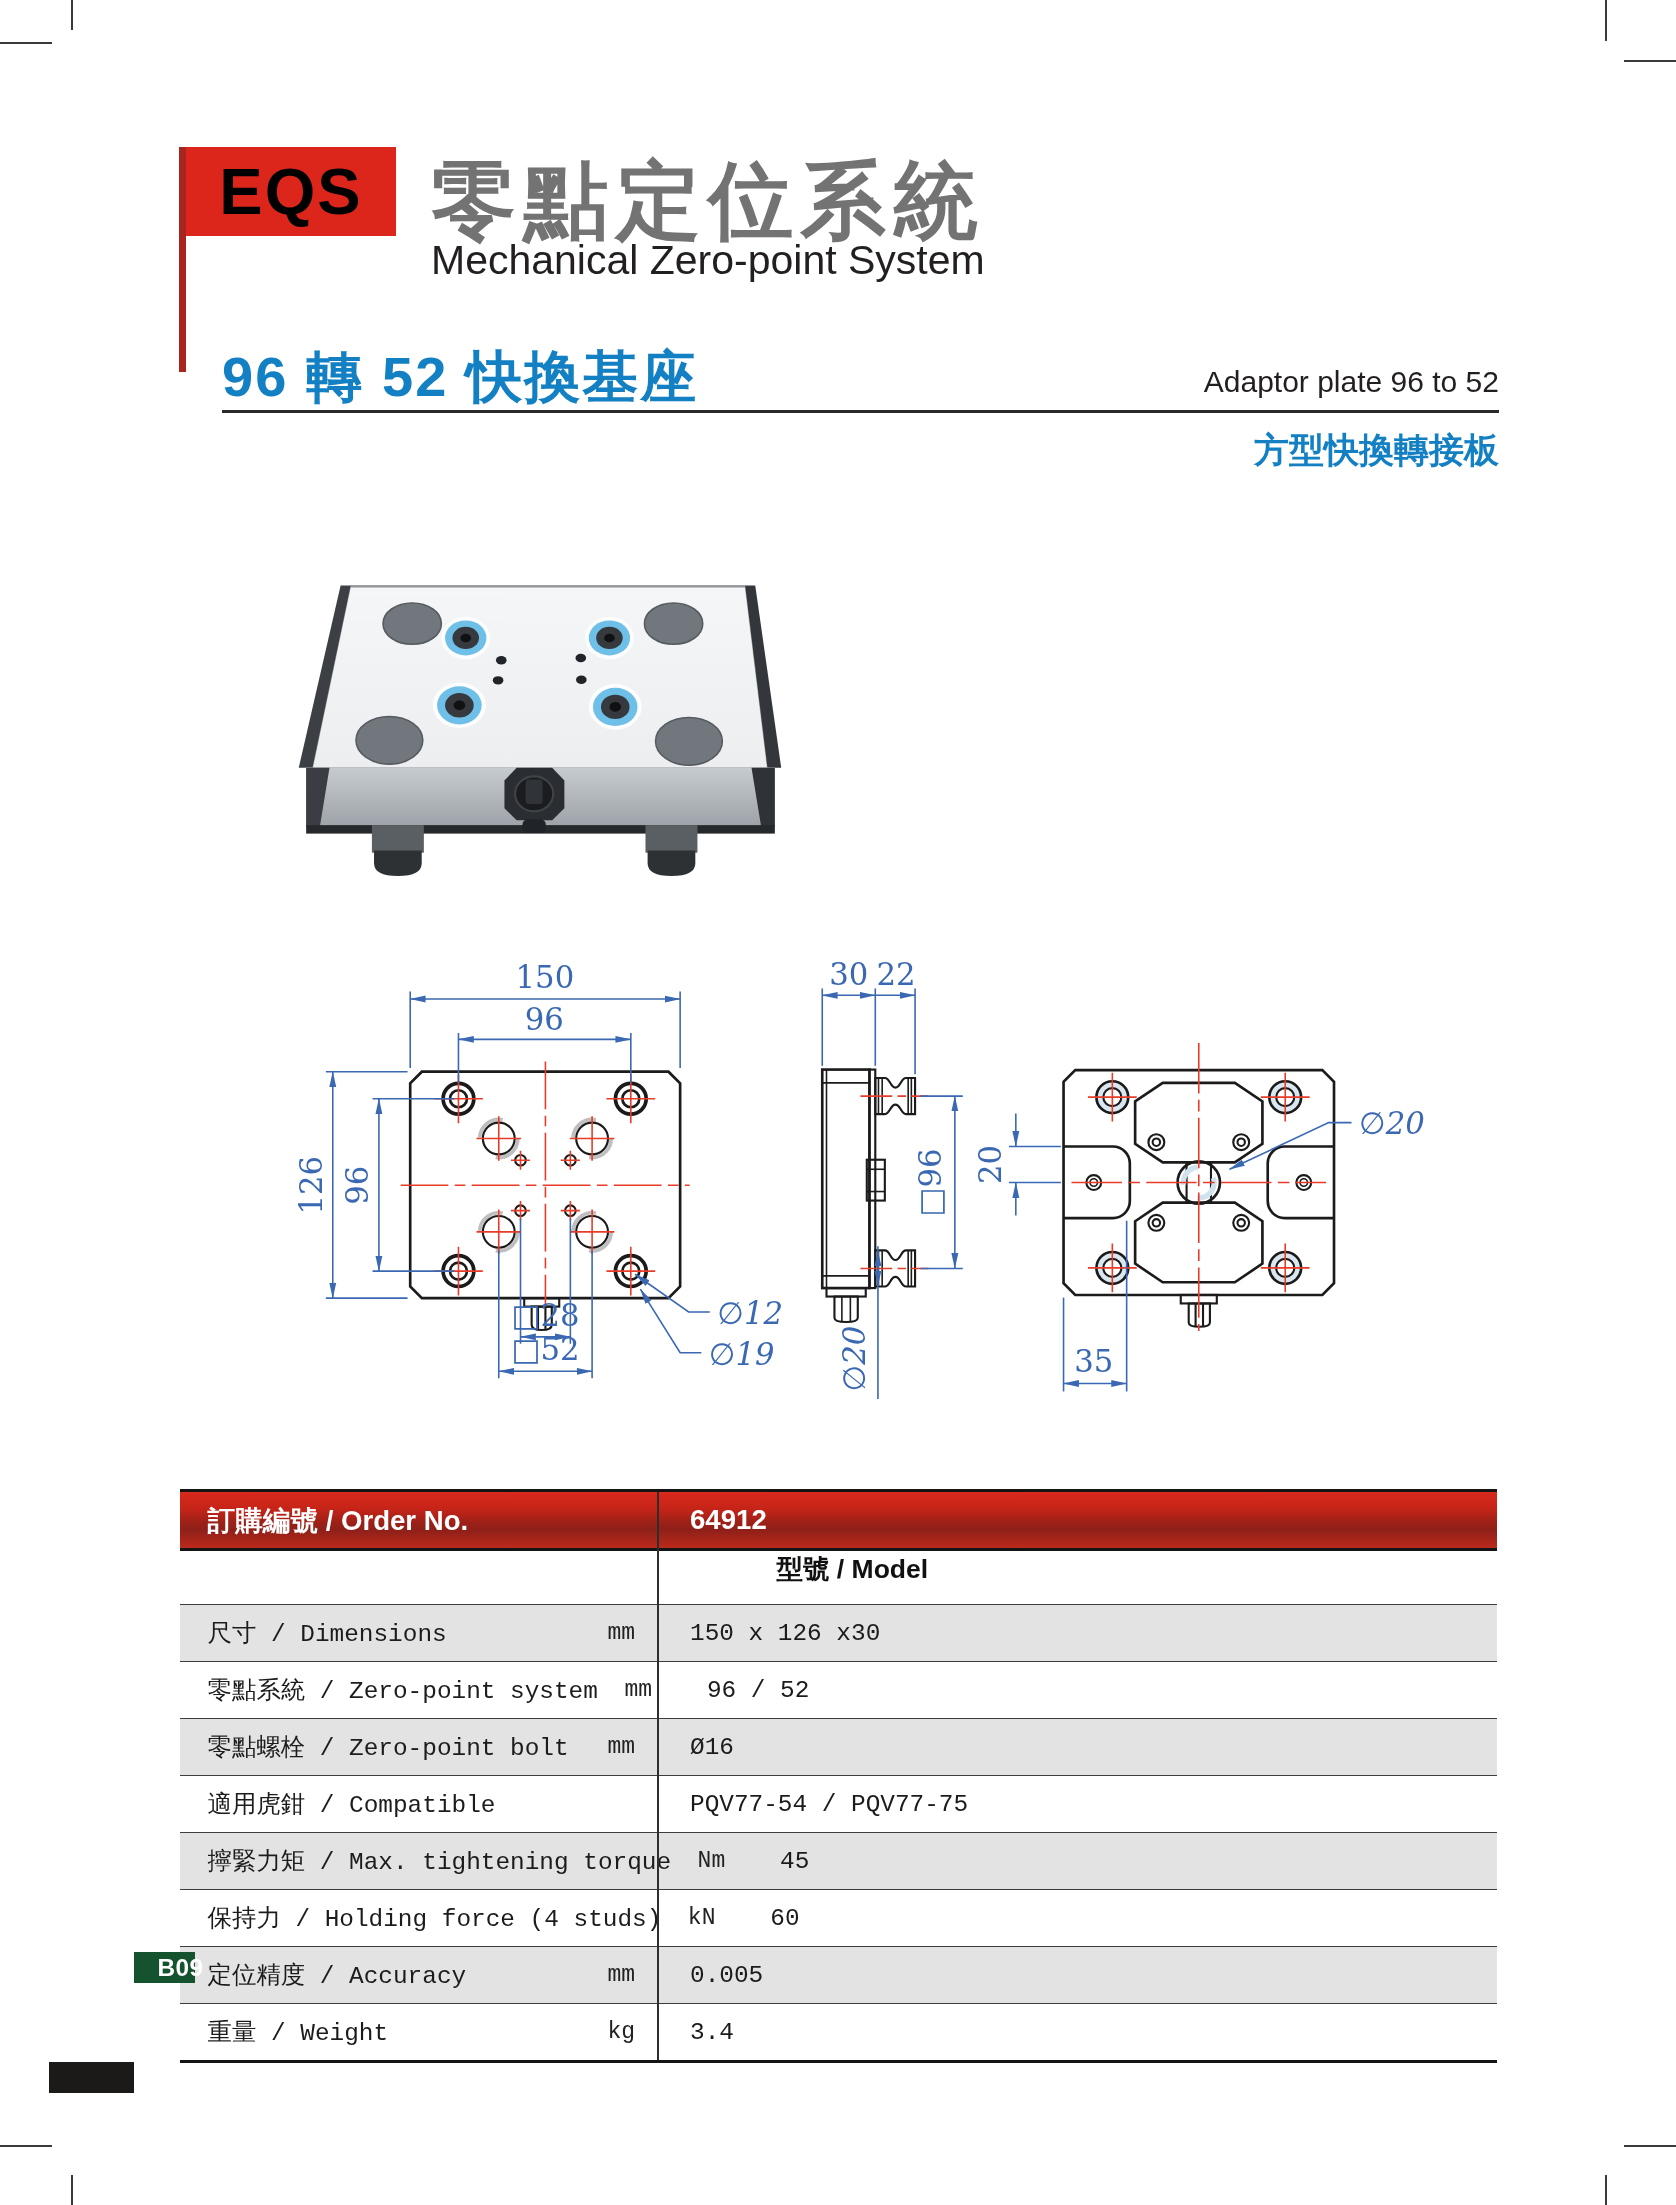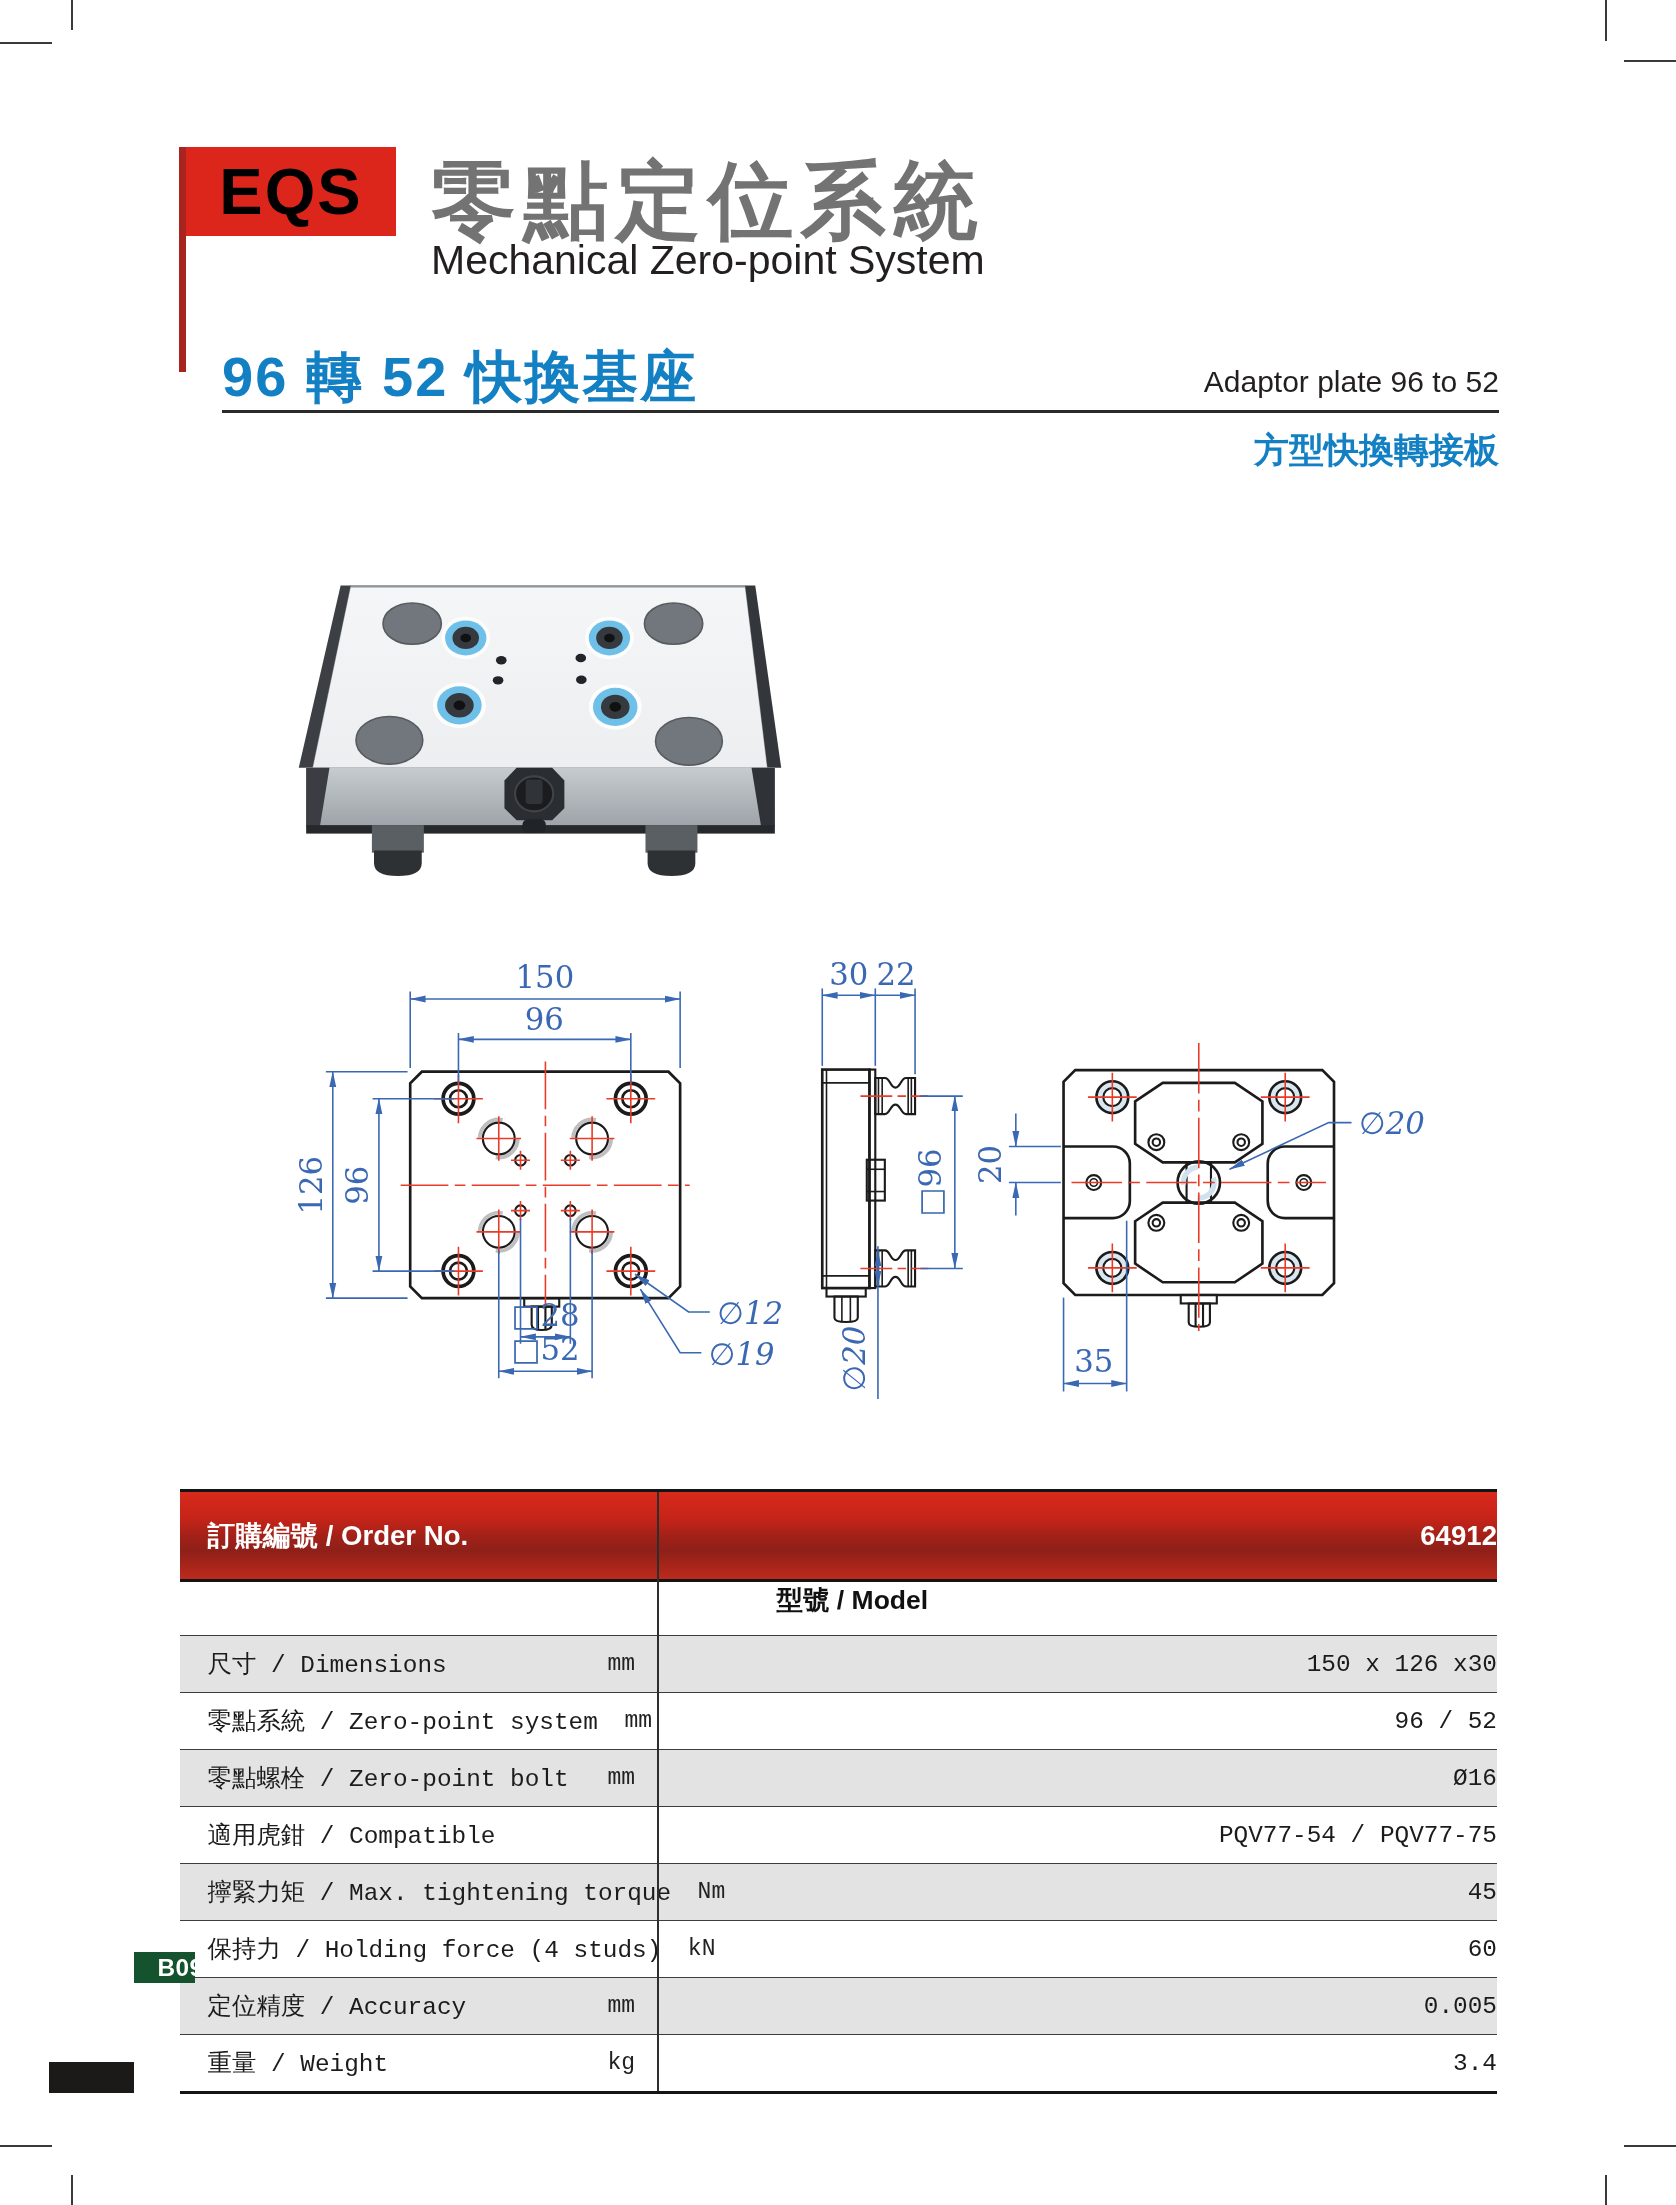--- a/index.html
+++ b/index.html
@@ -33,32 +33,32 @@
   .sec-sub { position:absolute; right:177px; top:427px; font-size:35px; font-weight:700; color:#1480c4; white-space:nowrap; }
 
   
   .spec-table {
     position:absolute; left:180px; top:1489px; width:1317px;
     border-top:3.2px solid #141414; border-bottom:3.7px solid #141414;
   }
   .spec-table .vsep { position:absolute; left:477px; top:0; bottom:0; width:1.6px; background:#2e2e2e; z-index:5; }
   .row { display:flex; align-items:center; position:relative; }
   .row.header {
-    height:90px;
+    height:59px;
     background:linear-gradient(180deg,#d8291c 0%,#c62418 30%,#a02118 52%,#8e2019 68%,#a8251a 85%,#bb2a1c 100%);
     border-bottom:3.2px solid #141414;
   }
   .row.header .c-label, .row.header .c-value { color:#ffffff; font-weight:700; font-size:27.6px; }
   .row.model { height:53px; background:#ffffff;flex-direction:column; }
   .row.model .c-label, .row.model .c-value { font-weight:700; font-size:26.5px; color:#111; }
   .row.data { height:57px; border-top:1.6px solid #3d3d3d; background:#ffffff;font-family:Liberation Mono, monospace; }
   .row.data.shade { background:#e3e3e4; }
   .c-label { flex:0 0 401px; padding-left:27.6px; font-size:24.4px; color:#1c1c1c; white-space:nowrap; }
   .c-unit  { flex:0 0 77px; padding-left:26.5px; font-size:23px; color:#222222; }
-  .c-value { flex:1 1 auto; text-align:right; font-size:24.4px; color:#1b1b1b; }
+  .c-value { flex:1 1 auto; text-align:left; font-size:24.4px; color:#1b1b1b;margin-left:32px; }
 
   
   .page-tab-black { position:absolute; left:49px; top:2062px; width:85px; height:31px; background:#1b1a18; }
   .page-tab-red {
     position:absolute; left:134px; top:1952px; width:61px; height:31px; background:#14532d;
     display:flex; align-items:center; justify-content:center;padding-left:32px;
   }
   .page-tab-red span { color:#fff; font-weight:800; font-size:24.4px; letter-spacing:0.5px; }
 
   svg text { font-family:"DejaVu Serif","DejaVu Sans",serif; fill:#3a68b2; }

